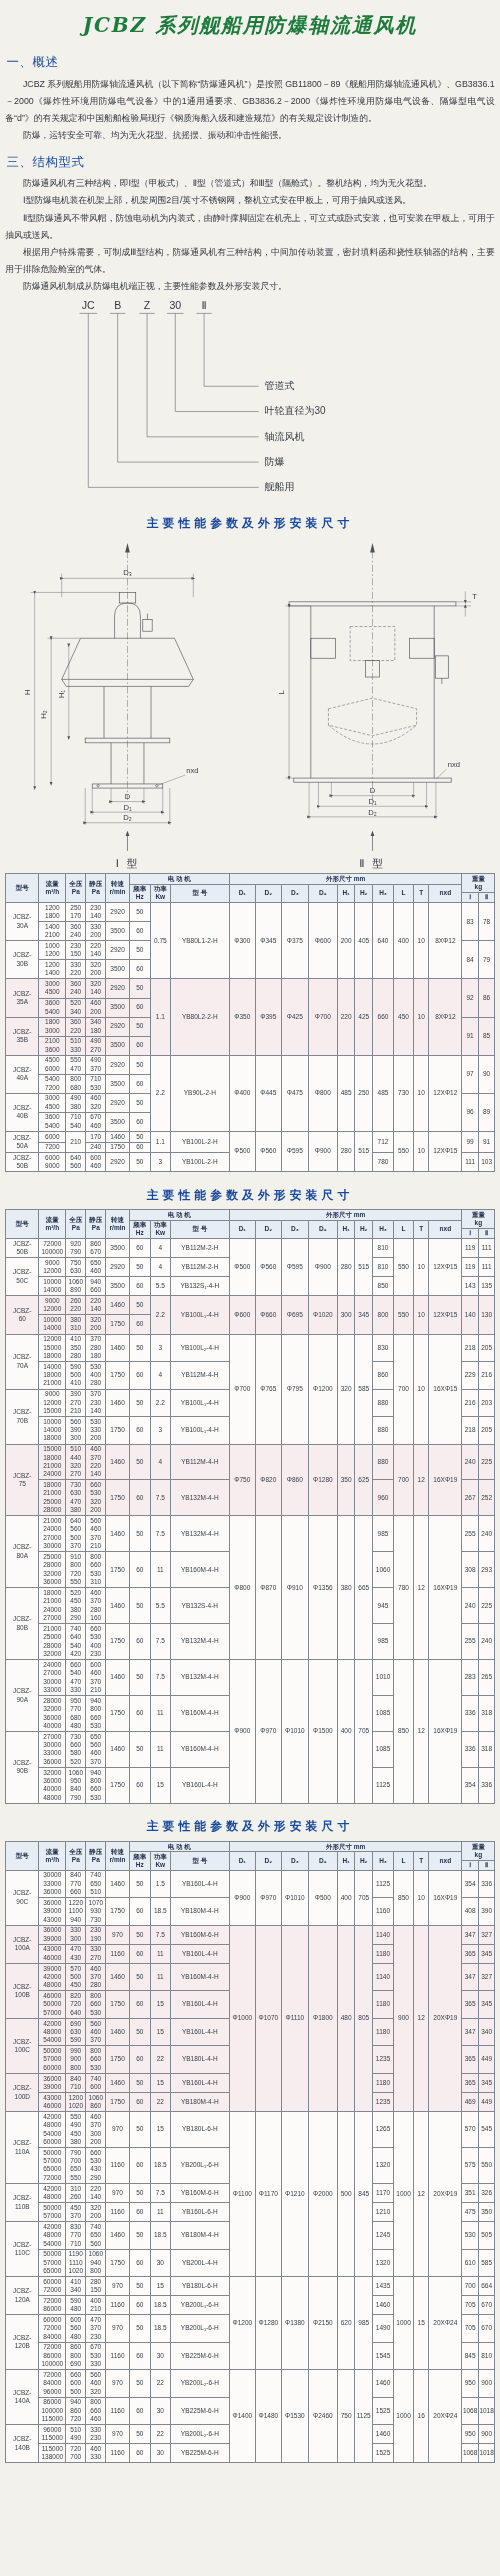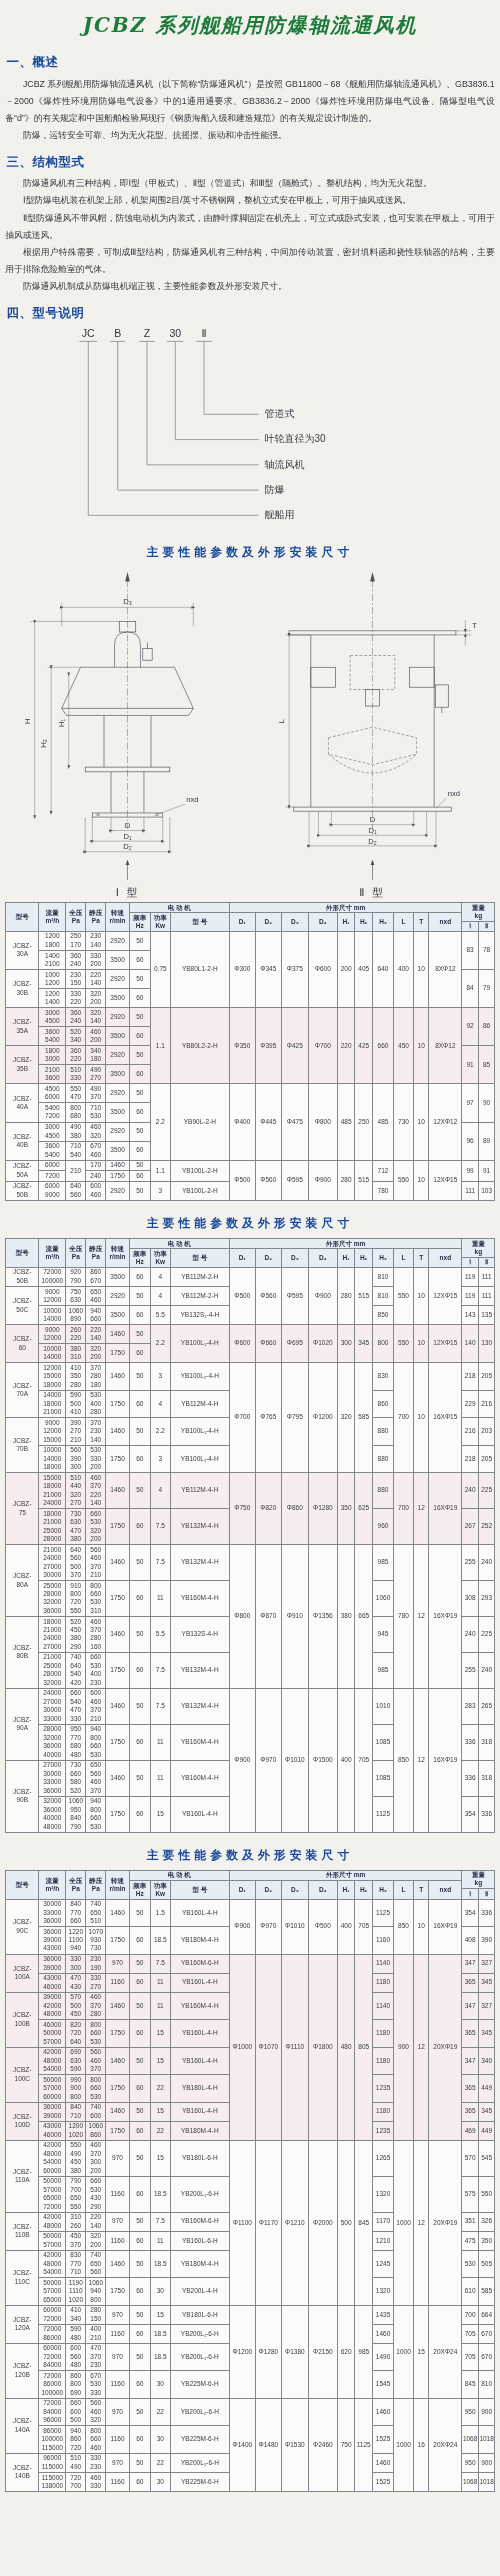--- a/index.html
+++ b/index.html
@@ -17,21 +17,21 @@
     font-style: italic;
     font-weight: 900;
     font-size: 20px;
     letter-spacing: 1.8px;
     color: #1e7b3c;
     margin: 3.5px 0 15.3px 0;
   }
   .sec-heading {
     color: #16499c;
     font-size: 12.4px;
-    font-weight: 700;
+    font-weight: 400;
     margin: 9.4px 0 4.7px 1.2px;
     letter-spacing: 0.6px;
   }
   .para {
     font-size: 8.8px;
     line-height: 1.95;
     text-indent: 2em;
     color: #33373d;
     text-align: justify;
     white-space: pre-line;
@@ -90,32 +90,31 @@
   table.perf tr.pk td { background: #f7ecee; }
 </style>
 </head>
 <body>
 
 <div class="page">
 
   <h1 class="doc-title">JCBZ 系列舰船用防爆轴流通风机</h1>
 
   <h2 class="sec-heading">一、概述</h2>
-  <p class="para">JCBZ 系列舰船用防爆轴流通风机（以下简称“防爆通风机”）是按照 GB11800－68《舰船用防爆轴流通风机》、GB3836.1－2000《爆炸性环境用防爆电气设备》中的1通用通要求、GB3836.2－2000《爆炸性环境用防爆电气设备、隔爆型电气设备“d”》的有关规定和中国船舶检验局现行《钢质海船入级和建造规范》的有关规定设计制造的。</p>
+  <p class="para">JCBZ 系列舰船用防爆轴流通风机（以下简称“防爆通风机”）是按照 GB11800－89《舰船用防爆轴流通风机》、GB3836.1－2000《爆炸性环境用防爆电气设备》中的1通用通要求、GB3836.2－2000《爆炸性环境用防爆电气设备、隔爆型电气设备“d”》的有关规定和中国船舶检验局现行《钢质海船入级和建造规范》的有关规定设计制造的。</p>
 
   <p class="para">防爆，运转安全可靠、均为无火花型、抗摇摆、振动和冲击性能强。</p>
 
   <h2 class="sec-heading">三、结构型式</h2>
   <p class="para">防爆通风机有三种结构，即Ⅰ型（甲板式）、Ⅱ型（管道式）和Ⅲ型（隔舱式）。整机结构，均为无火花型。</p>
   <p class="para">Ⅰ型防爆电机装在机架上部，机架周围2目/英寸不锈钢网，整机立式安在甲板上，可用于抽风或送风。</p>
   <p class="para">Ⅱ型防爆通风不带风帽，防蚀电动机为内装式，由静叶撑脚固定在机壳上，可立式或卧式安装，也可安装在甲板上，可用于抽风或送风。</p>
   <p class="para">根据用户特殊需要，可制成Ⅲ型结构，防爆通风机有三种结构，中间加传动装置，密封填料函和挠性联轴器的结构，主要用于排除危险舱室的气体。</p>
   <p class="para">防爆通风机制成从防爆电机端正视，主要性能参数及外形安装尺寸。</p>
 
-  <h2 class="sec-heading">四、型号说明</h2>
 
   <svg class="code-diagram" width="489" height="203" viewBox="0 0 832 345">
     <text class="code" x="140" y="18" text-anchor="middle">JC</text>
     <text class="code" x="190" y="18" text-anchor="middle">B</text>
     <text class="code" x="240" y="18" text-anchor="middle">Z</text>
     <text class="code" x="288" y="18" text-anchor="middle">30</text>
     <text class="code" x="337" y="18" text-anchor="middle">Ⅱ</text>
     <line x1="125" y1="26" x2="155" y2="26"></line>
       <line x1="177" y1="26" x2="203" y2="26"></line>
     <line x1="227" y1="26" x2="253" y2="26"></line>

